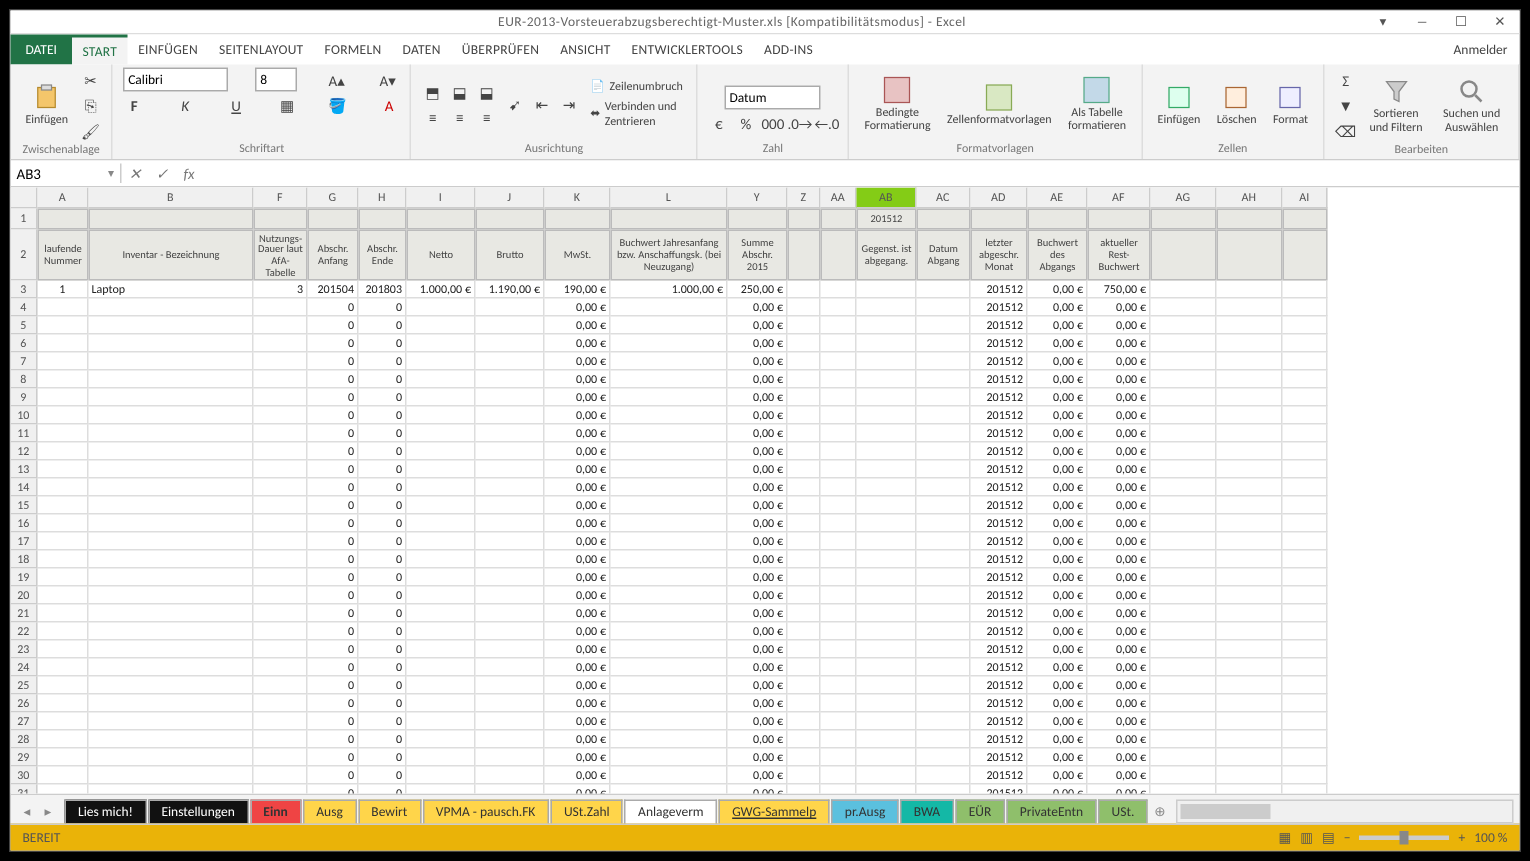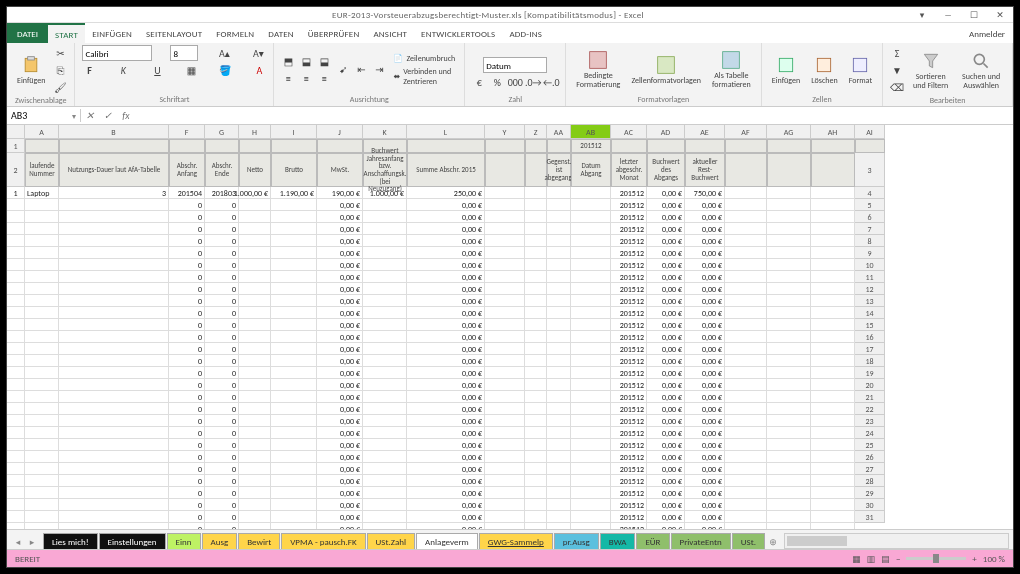--- a/index.html
+++ b/index.html
@@ -36,21 +36,21 @@
 .formula-bar { flex:1; padding:0 4px; }
 .sheet-wrap { flex:1; overflow:hidden; position:relative; background:#fff; }
 .sheet { display:grid; font-size:8px; color:#222; }
 .rowhdr { background:#f0f0f0; border:1px solid #ccc; border-top:none; border-left:none; text-align:center; color:#555; font-size:8px; display:flex; align-items:center; justify-content:center; }
 .colhdr { background:#f0f0f0; border:1px solid #ccc; border-top:none; border-left:none; text-align:center; color:#555; font-size:8px; display:flex; align-items:center; justify-content:center; }
 .colhdr.sel { background:#84cc16; }
 .cell { border-right:1px solid #ddd; border-bottom:1px solid #ddd; padding:0 2px; display:flex; align-items:center; justify-content:flex-end; white-space:nowrap; }
 .cell.header { background:#e8e8e3; font-size:7px; text-align:center; justify-content:center; line-height:1.1; border:1px solid #bbb; color:#444; white-space:normal; }
 .cell.txtl { justify-content:flex-start; }
 .cell.txtc { justify-content:center; }
-.status { height:18px; background:#f9a8d4; border-top:1px solid #ccc; display:flex; align-items:center; font-size:9px; color:#555;justify-content:space-between; }
+.status { height:18px; background:#eab308; border-top:1px solid #ccc; display:flex; align-items:center; font-size:9px; color:#555;justify-content:space-between; }
 .status .ready { padding:0 8px; text-transform:uppercase; }
 .status .zoom { margin-left:auto; display:flex; align-items:center; gap:6px; padding:0 8px; }
 .slider { width:60px; height:3px; background:#ccc; position:relative; }
 .slider::after { content:""; position:absolute; left:50%; top:-3px; width:6px; height:9px; background:#888; transform:translateX(-50%); }
 .tab-strip { height:20px; background:#f3f3f3; display:flex; align-items:flex-end; border-top:1px solid #ccc; font-size:9px; }
 .nav-arrows { display:flex; padding:0 4px; }
 .nav-arrow { width:14px; height:16px; display:flex; align-items:center; justify-content:center; cursor:pointer; color:#888; }
 .sheet-tab { padding:2px 8px; border:1px solid #aaa; border-bottom:none; margin-right:1px; cursor:pointer; font-size:9px; }
 .sheet-tab.active { background:#fff; border-bottom:1px solid #fff; margin-bottom:-1px; }
 .scrollbar-h { flex:1; height:16px; background:#f0f0f0; border:1px solid #ccc; margin:0 4px; position:relative; }
@@ -290,20 +290,21 @@
         <div class="cell header">201512</div>
         <div class="cell header"></div>
         <div class="cell header"></div>
         <div class="cell header"></div>
         <div class="cell header"></div>
         <div class="cell header"></div>
         <div class="cell header"></div>
         <div class="cell header"></div>
         <div class="rowhdr">2</div>
         <div class="cell header">laufende Nummer</div>
+        <div class="cell header">Inventar - Bezeichnung</div>
         <div class="cell header">Nutzungs-Dauer laut AfA-Tabelle</div>
         <div class="cell header">Abschr. Anfang</div>
         <div class="cell header">Abschr. Ende</div>
         <div class="cell header">Netto</div>
         <div class="cell header">Brutto</div>
         <div class="cell header">MwSt.</div>
         <div class="cell header">Buchwert Jahresanfang bzw. Anschaffungsk. (bei Neuzugang)</div>
         <div class="cell header">Summe Abschr. 2015</div>
         <div class="cell header"></div>
         <div class="cell header"></div>
@@ -929,21 +930,21 @@
   </div>
 
   <div class="tab-strip">
     <div class="nav-arrows">
       <div class="nav-arrow">◂</div>
       <div class="nav-arrow">▸</div>
     </div>
     <div id="sheet-tabs" style="display:flex;align-items:flex-end">
         <div class="sheet-tab" style="background: rgb(17, 17, 17); color: rgb(255, 255, 255);">Lies mich!</div>
         <div class="sheet-tab" style="background: rgb(17, 17, 17); color: rgb(255, 255, 255);">Einstellungen</div>
-        <div class="sheet-tab" style="background: #bef264; color: rgb(51, 51, 51);">Einn</div>
+        <div class="sheet-tab" style="background: #ef4444; color: rgb(51, 51, 51); font-weight: bold;">Einn</div>
         <div class="sheet-tab" style="background: rgb(255, 213, 74); color: rgb(51, 51, 51);">Ausg</div>
         <div class="sheet-tab" style="background: rgb(255, 213, 74); color: rgb(51, 51, 51);">Bewirt</div>
         <div class="sheet-tab" style="background: rgb(255, 213, 74); color: rgb(51, 51, 51);">VPMA - pausch.FK</div>
         <div class="sheet-tab" style="background: rgb(255, 213, 74); color: rgb(51, 51, 51);">USt.Zahl</div>
         <div class="sheet-tab active" style="background: rgb(255, 255, 255); color: rgb(51, 51, 51);">Anlageverm</div>
         <div class="sheet-tab" style="background: rgb(255, 213, 74); color: rgb(51, 51, 51); text-decoration: underline;">GWG-Sammelp</div>
         <div class="sheet-tab" style="background: rgb(91, 192, 222); color: rgb(51, 51, 51);">pr.Ausg</div>
         <div class="sheet-tab" style="background: #14b8a6; color: rgb(51, 51, 51);">BWA</div>
         <div class="sheet-tab" style="background: rgb(143, 191, 107); color: rgb(51, 51, 51);">EÜR</div>
         <div class="sheet-tab" style="background: rgb(143, 191, 107); color: rgb(51, 51, 51);">PrivateEntn</div>

